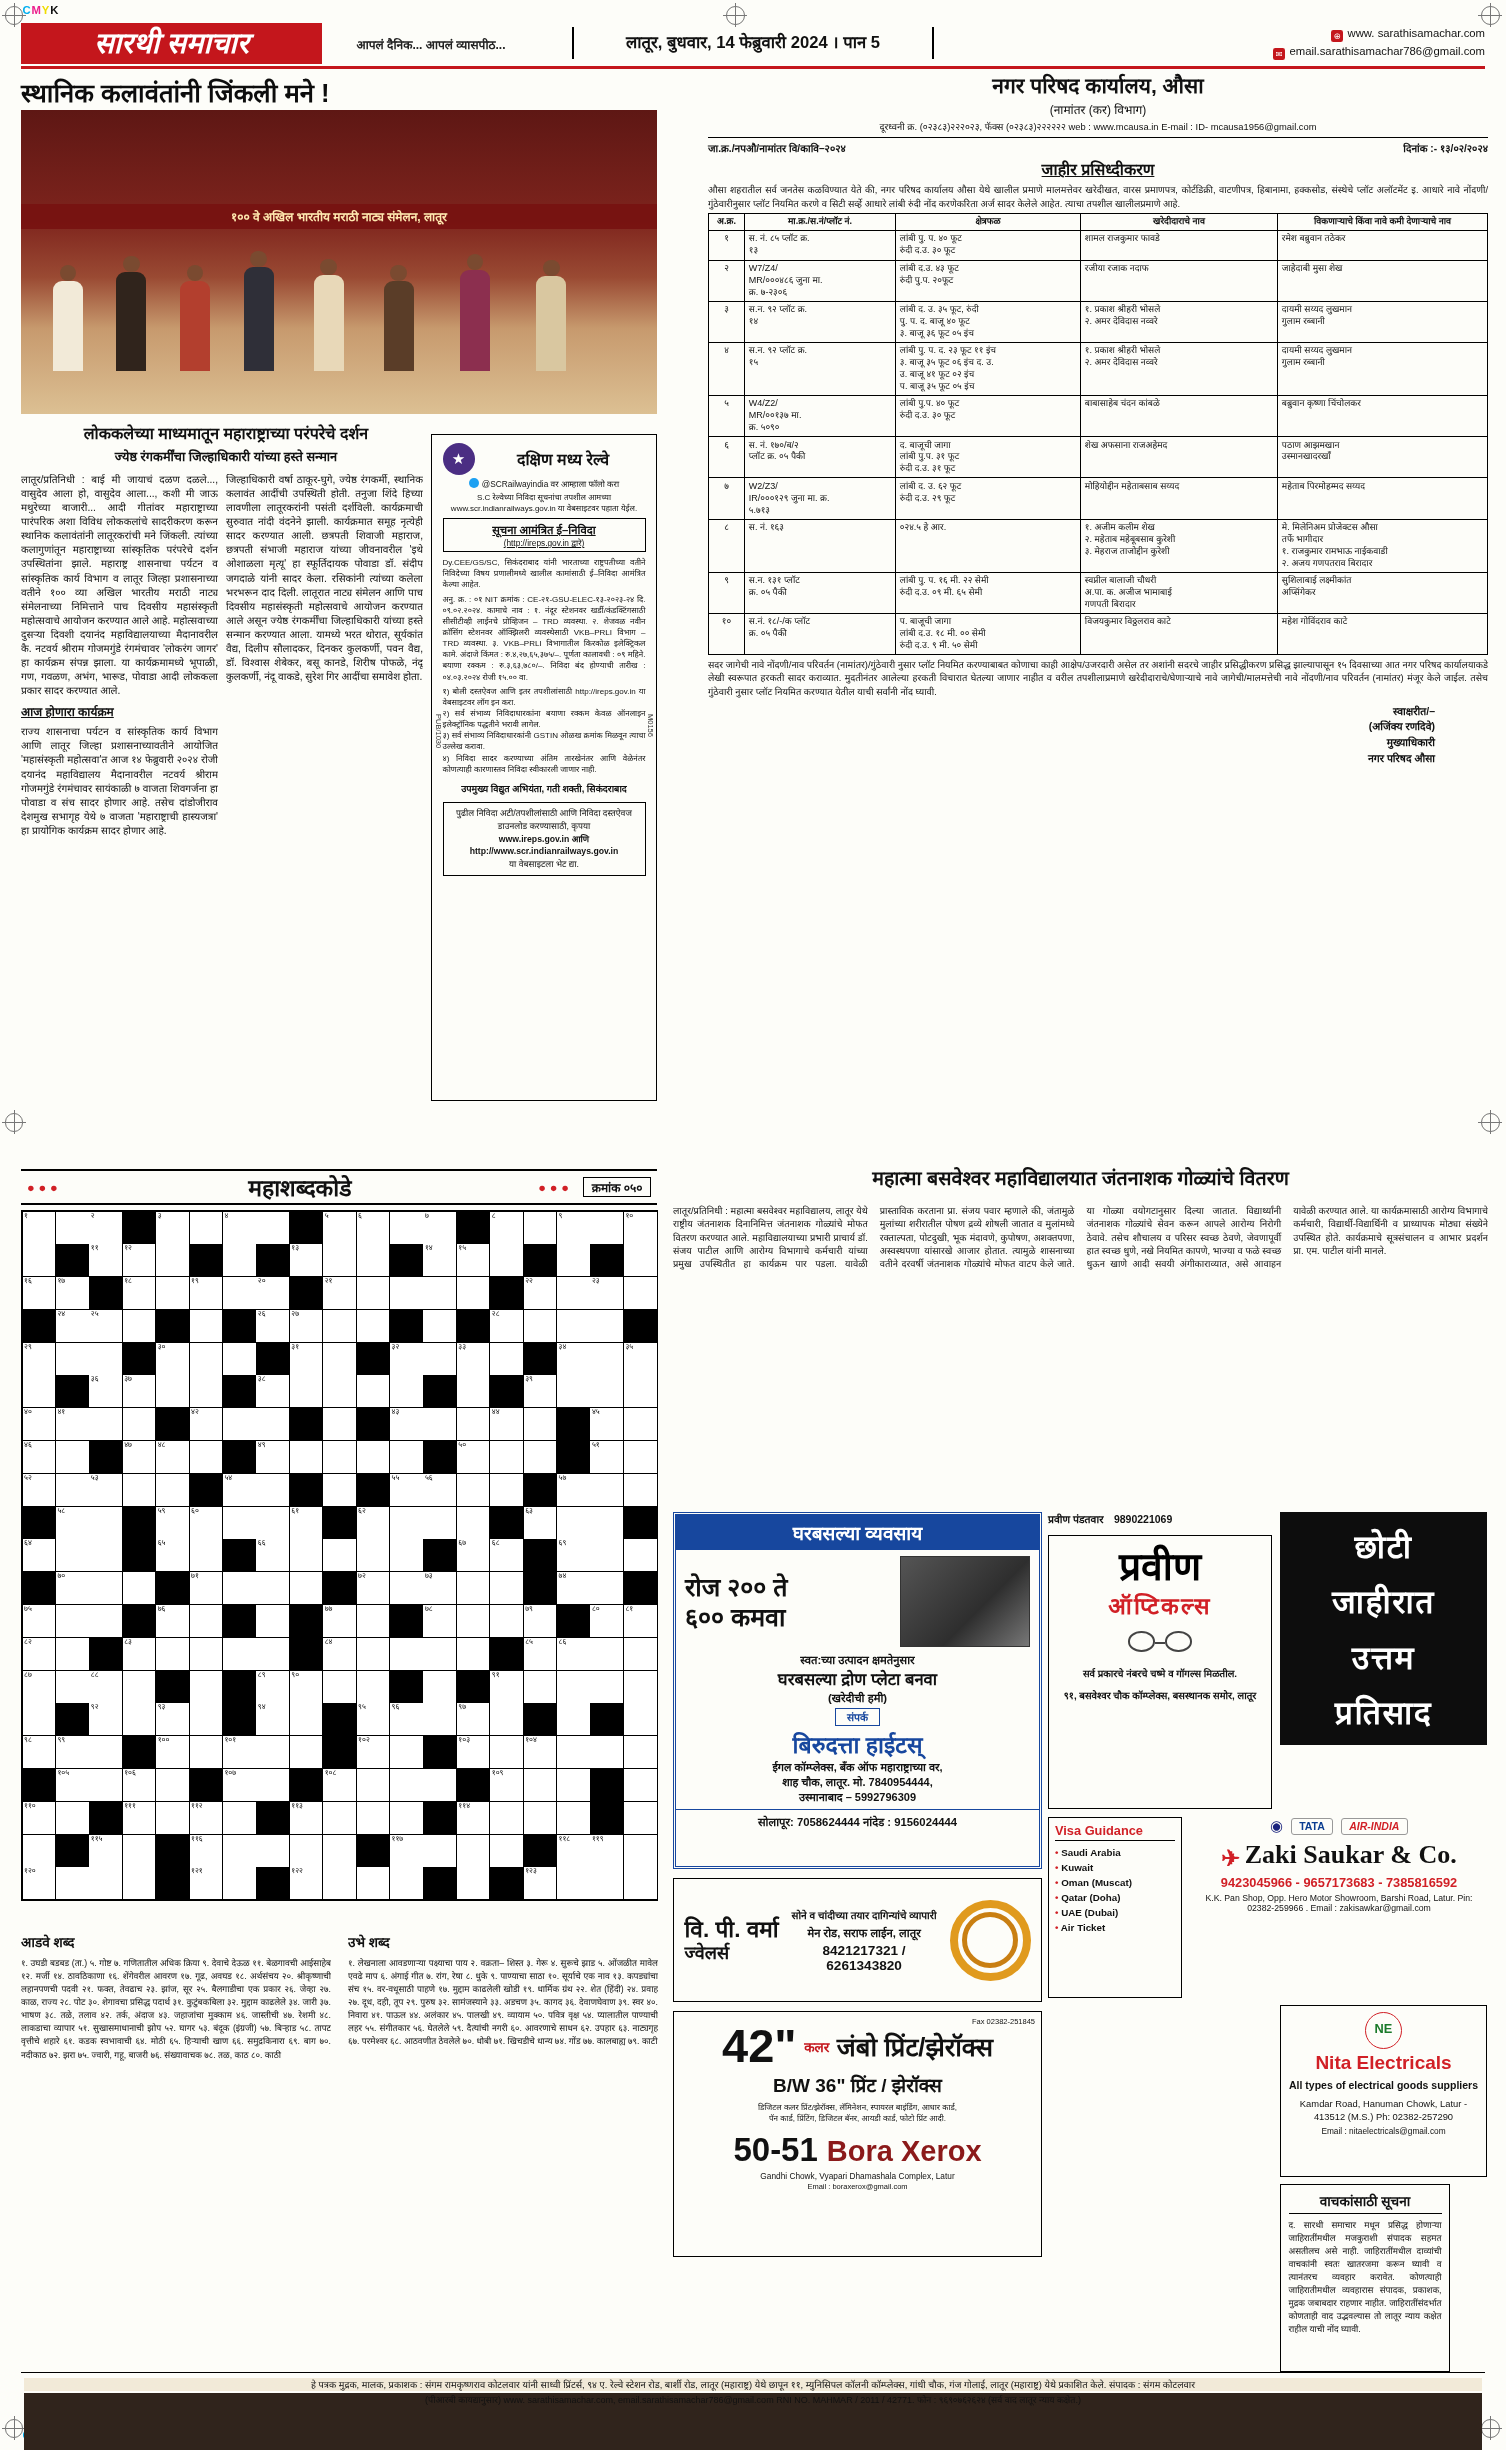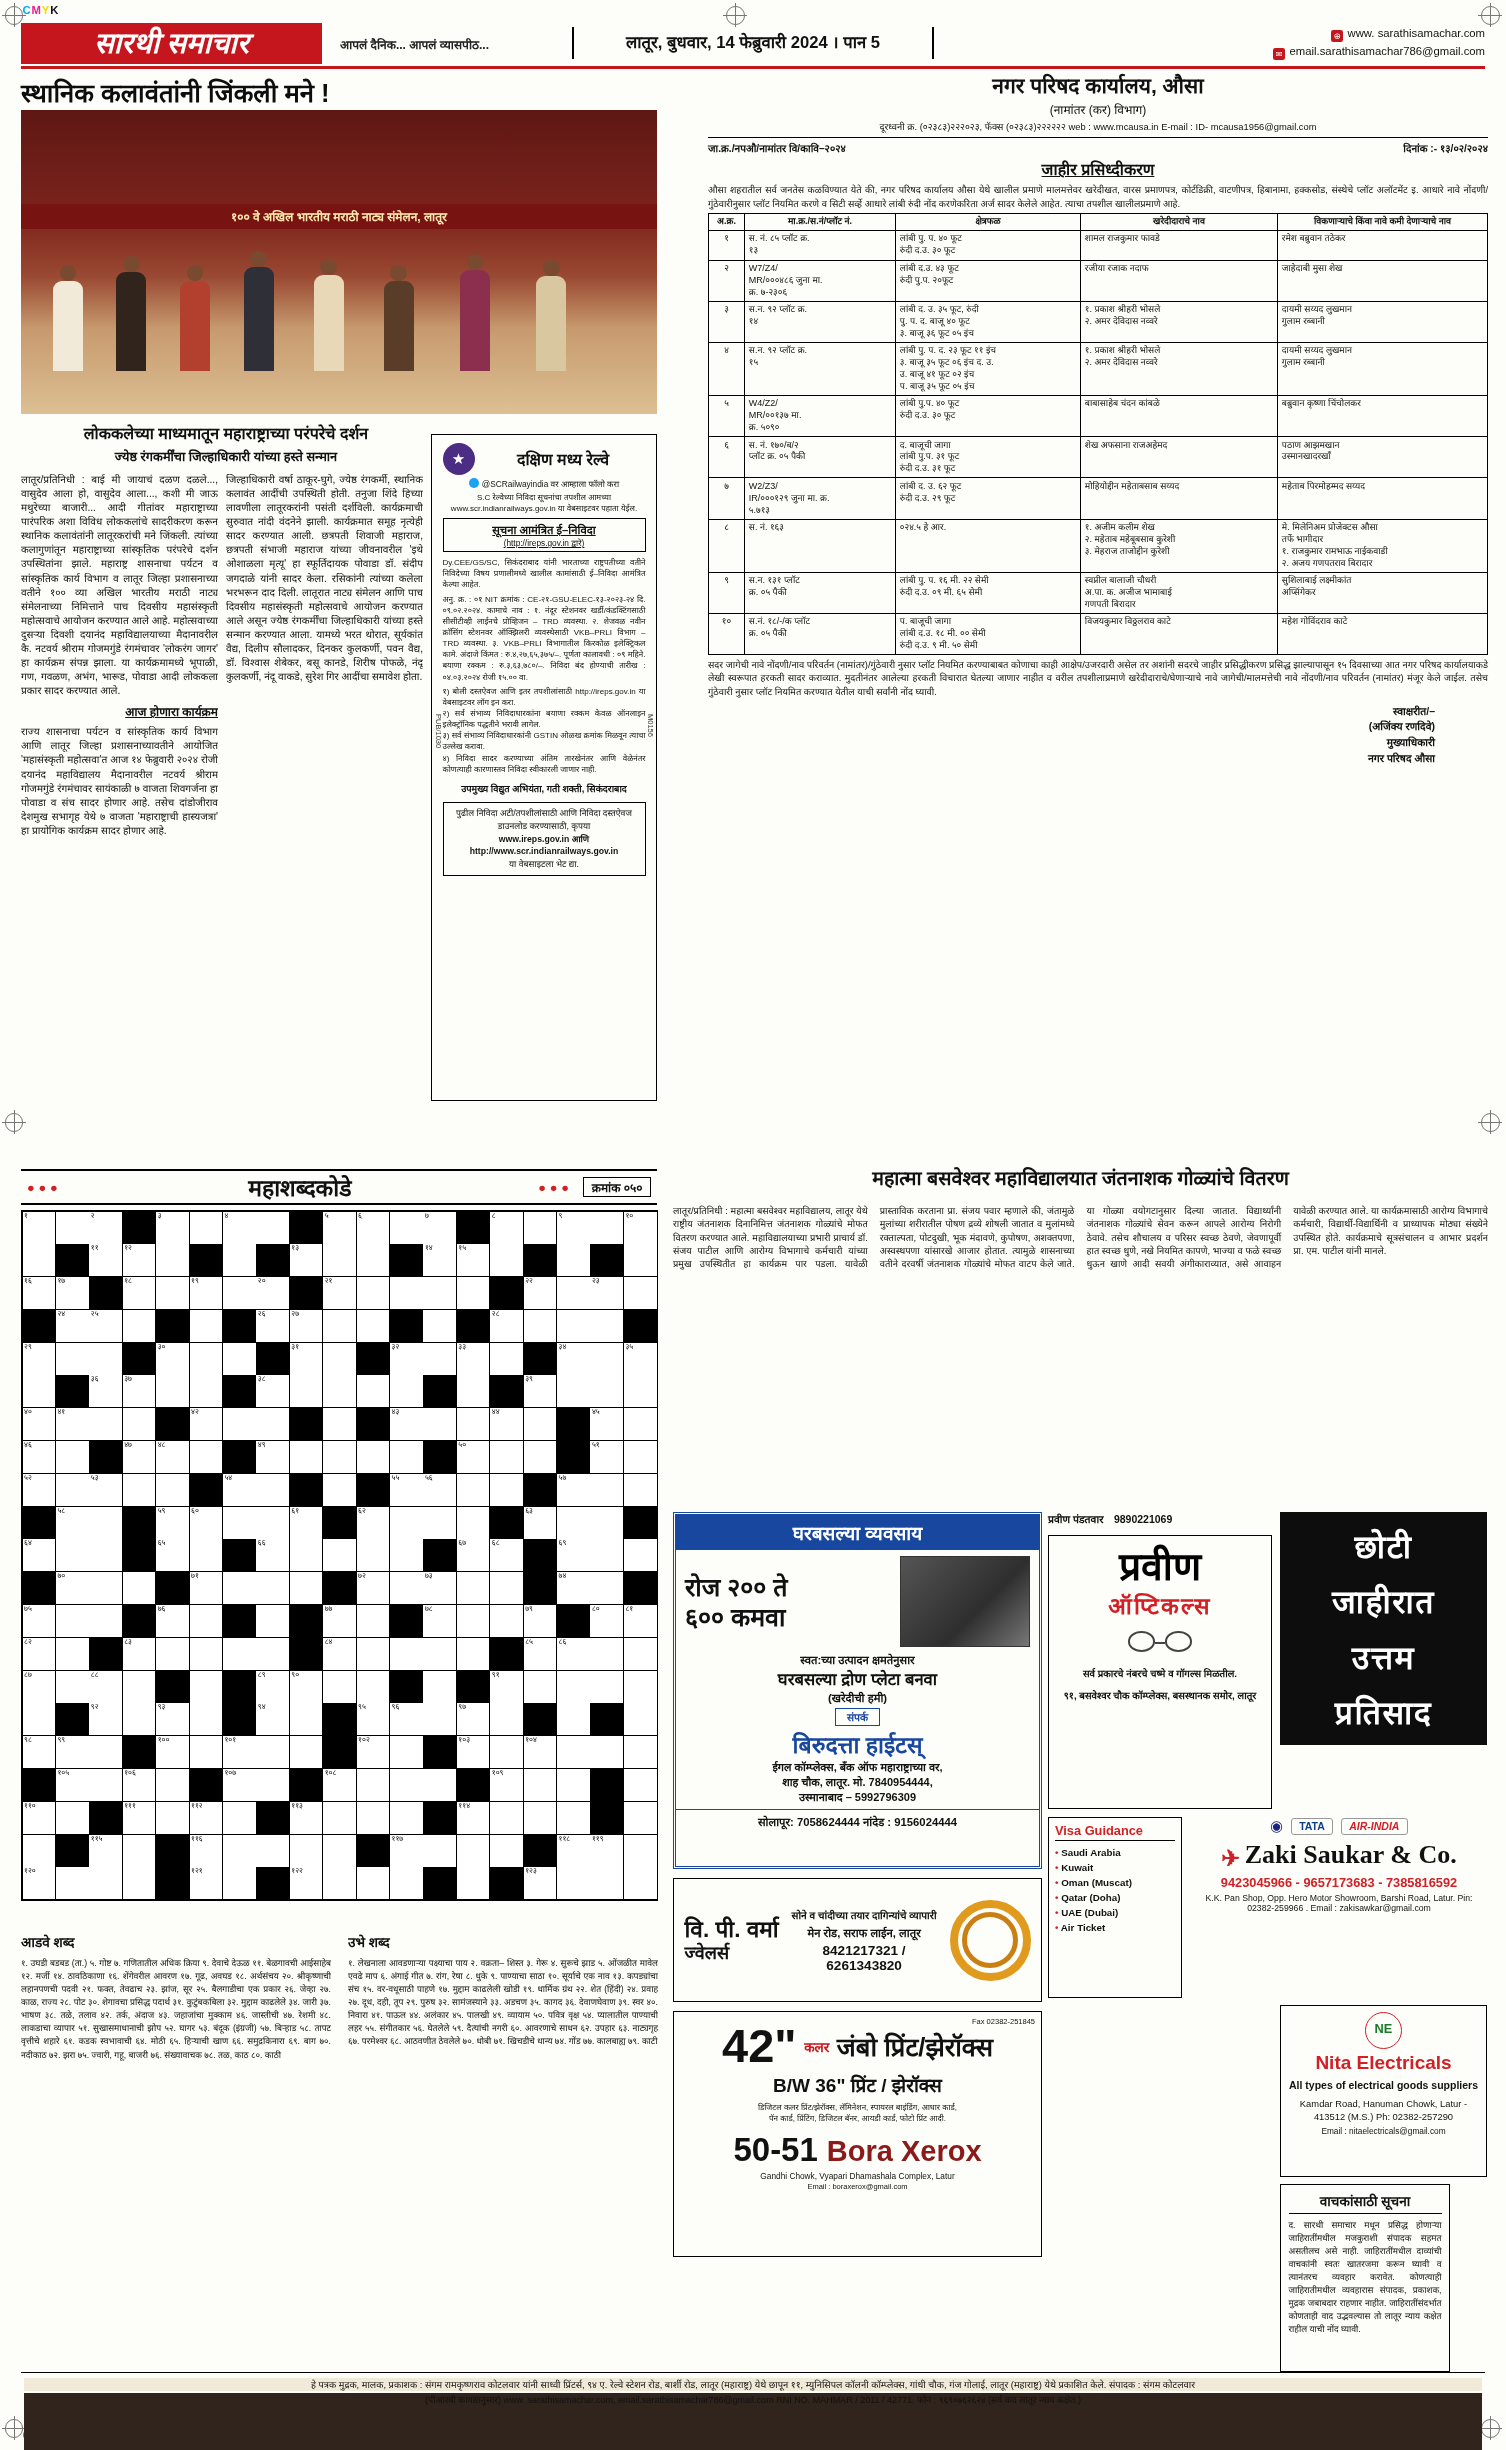--- a/index.html
+++ b/index.html
@@ -34,21 +34,21 @@
         font-size:12px;font-weight:bold;text-align:center;padding:3.8px 0;}
   .fig{position:absolute;bottom:14%;width:30px;height:90px;border-radius:9px 9px 0 0;}
   .fig::before{content:"";position:absolute;top:-16.6px;left:6.8px;width:16.6px;height:16.6px;border-radius:50%;background:#7a4a30;}
   .f1{left:5%;background:#f2ead8;}  .f2{left:15%;background:#30241c;height:99px;}
   .f3{left:25%;background:#b33f2e;} .f4{left:35%;background:#2f2f38;height:104px;}
   .f5{left:46%;background:#e8d8b8;height:96px;} .f6{left:57%;background:#5a3d28;}
   .f7{left:69%;background:#8c2f4f;height:101px;} .f8{left:81%;background:#d9c7a0;height:95px;}
   .subhead{font-weight:bold;text-align:center;}
   .lead-col{font-size:10.2px;line-height:1.38;overflow:hidden;}
   .lead-col p{margin:0 0 6px 0;}
-  .today-head{font-weight:bold;font-size:12px;text-align:right;margin:4.5px 0;text-decoration:underline;}
+  .today-head{font-weight:bold;font-size:12px;text-align:left;margin:4.5px 0;text-decoration:underline;}
 
   
   .railway{border:1.9px solid #000;padding:7.5px 10.5px;overflow:hidden;}
   .rail-top{display:flex;align-items:center;gap:6px;}
   .rail-logo{width:32px;height:32px;border-radius:50%;background:#4b2e83;color:#fff;flex:0 0 32px;
              display:flex;align-items:center;justify-content:center;font-size:15px;}
   .rail-logo::before{content:"★";}
   .rail-title{flex:1;text-align:center;font-size:16px;font-weight:bold;}
   .rail-follow{font-size:8.3px;text-align:center;margin-top:3px;}
   .bird{display:inline-block;width:9.8px;height:9.8px;border-radius:50%;background:#1da1f2;margin-right:3px;vertical-align:-1.5px;}
@@ -190,21 +190,21 @@
   <div class="reg" style="left:1481px;top:2419px;"></div>
 
   <div class="blk cmyk" style="left:22.6px;top:3px;">
     <span class="ink-c">C</span><span class="ink-m">M</span><span class="ink-y">Y</span><span class="ink-k">K</span>
   </div>
   <div class="blk cmyk" style="left:22.6px;top:2428px;">
     <span class="ink-c">C</span><span class="ink-m">M</span><span class="ink-y">Y</span><span class="ink-k">K</span>
   </div>
 
   <div class="blk brand" style="left:21px;top:22.6px;width:301px;height:41px;">सारथी समाचार</div>
-  <div class="blk tagline" style="left:340px;top:36px;width:226px;">आपलं दैनिक... आपलं व्यासपीठ...</div>
+  <div class="blk tagline" style="left:318px;top:36px;width:226px;text-align:center;">आपलं दैनिक... आपलं व्यासपीठ...</div>
   <div class="blk dateline" style="left:572px;top:27px;width:362px;height:32px;">लातूर, बुधवार, 14 फेब्रुवारी 2024 । पान 5</div>
   <div class="blk contact" style="left:1092px;top:24px;width:393px;">
     <div><span class="mini-ic">⊕</span><span>www. sarathisamachar.com</span></div>
     <div><span class="mini-ic">✉</span><span>email.sarathisamachar786@gmail.com</span></div>
   </div>
   <div class="blk rule-red" style="left:21px;top:66px;width:1464px;height:3px;"></div>
 
   <div class="blk headline1" style="left:21px;top:75px;width:422px;">स्थानिक कलावंतांनी जिंकली मने !</div>
 
   <div class="blk photo" style="left:21px;top:110px;width:636px;height:304px;">

